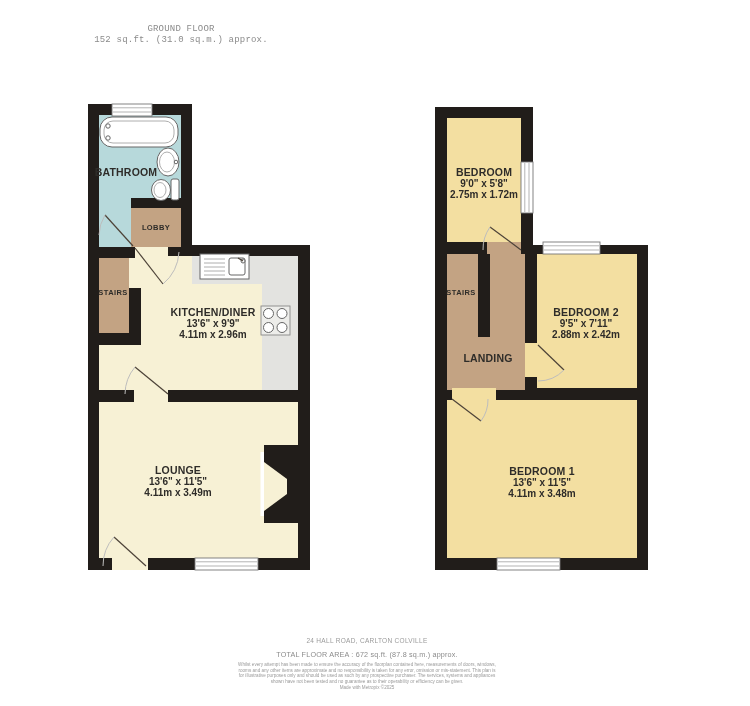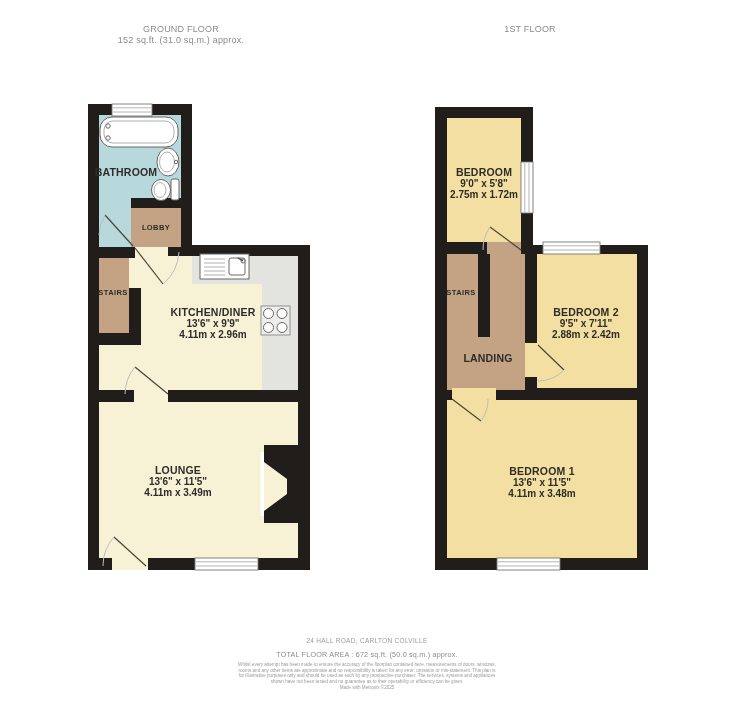--- a/index.html
+++ b/index.html
@@ -1,18 +1,18 @@
 <!DOCTYPE html>
 <html><head>
 <meta charset="utf-8">
 <style>
   html,body{margin:0;padding:0;background:#ffffff;}
   body{width:750px;height:706px;position:relative;font-family:"Liberation Sans","DejaVu Sans",sans-serif;overflow:hidden;}
   svg{position:absolute;top:0;left:0;}
-  .floor-header{position:absolute;width:240px;text-align:center;color:#8b8b8b;font-size:9px;line-height:11px;letter-spacing:.2px;}
+  .floor-header{position:absolute;width:240px;text-align:center;color:#8b8b8b;font-size:9px;line-height:11px;letter-spacing:.2px;font-family:Liberation Mono, monospace;}
   #hdr-ground{left:61px;top:24px;}
   #hdr-first{left:410px;top:24px;}
   .room-name{font-weight:bold;font-size:10.5px;fill:#2e2c29;letter-spacing:.2px;}
   .room-dim{font-weight:bold;font-size:10px;fill:#2e2c29;}
   .room-small{font-weight:bold;font-size:7.5px;fill:#2e2c29;letter-spacing:.4px;}
   .door-leaf{stroke:#4d4338;stroke-width:1.2;fill:none;}
   .door-arc{stroke:#bdbdbd;stroke-width:1;fill:none;}
   .fixture{fill:#ffffff;stroke:#666666;stroke-width:1;}
   .fixture-thin{fill:none;stroke:#999999;stroke-width:.8;}
   .win-frame{fill:#ffffff;stroke:#777777;stroke-width:.9;}
@@ -23,21 +23,20 @@
   .footer-made{margin-top:1px;}
 </style>
 </head>
 <body>
 
 <div class="floor-header" id="hdr-ground">
   <div>GROUND FLOOR</div>
   <div>152 sq.ft. (31.0 sq.m.) approx.</div>
 </div>
 <div class="floor-header" id="hdr-first">
-  <div>1ST FLOOR</div>
 </div>
 
 <svg width="750" height="706" viewBox="0 0 750 706">
 
   <g>
 
     <path d="M88,104 H192 V245 H310 V570 H88 Z" fill="#211d1a"></path>
 
     <rect x="99" y="115" width="82" height="132" fill="#b7d9db"></rect>
     <rect x="131" y="208" width="50" height="39" fill="#c3a383"></rect>
@@ -194,17 +193,17 @@
     </g>
     <g>
       <text class="room-name" x="542" y="475" text-anchor="middle">BEDROOM 1</text>
       <text class="room-dim" x="542" y="486" text-anchor="middle">13'6" x 11'5"</text>
       <text class="room-dim" x="542" y="497" text-anchor="middle">4.11m x 3.48m</text>
     </g>
   </g>
 </svg>
 
 <div class="footer-address">24 HALL ROAD, CARLTON COLVILLE</div>
-<div class="footer-total">TOTAL FLOOR AREA : 672 sq.ft. (50.0 sq.m.) approx.</div>
+<div class="footer-total">TOTAL FLOOR AREA : 672 sq.ft. (87.8 sq.m.) approx.</div>
 <div class="footer-block">
   <div>Whilst every attempt has been made to ensure the accuracy of the floorplan contained here, measurements of doors, windows, rooms and any other items are approximate and no responsibility is taken for any error, omission or mis-statement. This plan is for illustrative purposes only and should be used as such by any prospective purchaser. The services, systems and appliances shown have not been tested and no guarantee as to their operability or efficiency can be given.</div>
   <div class="footer-made">Made with Metropix ©2025</div>
 </div>
 
 </body></html>

